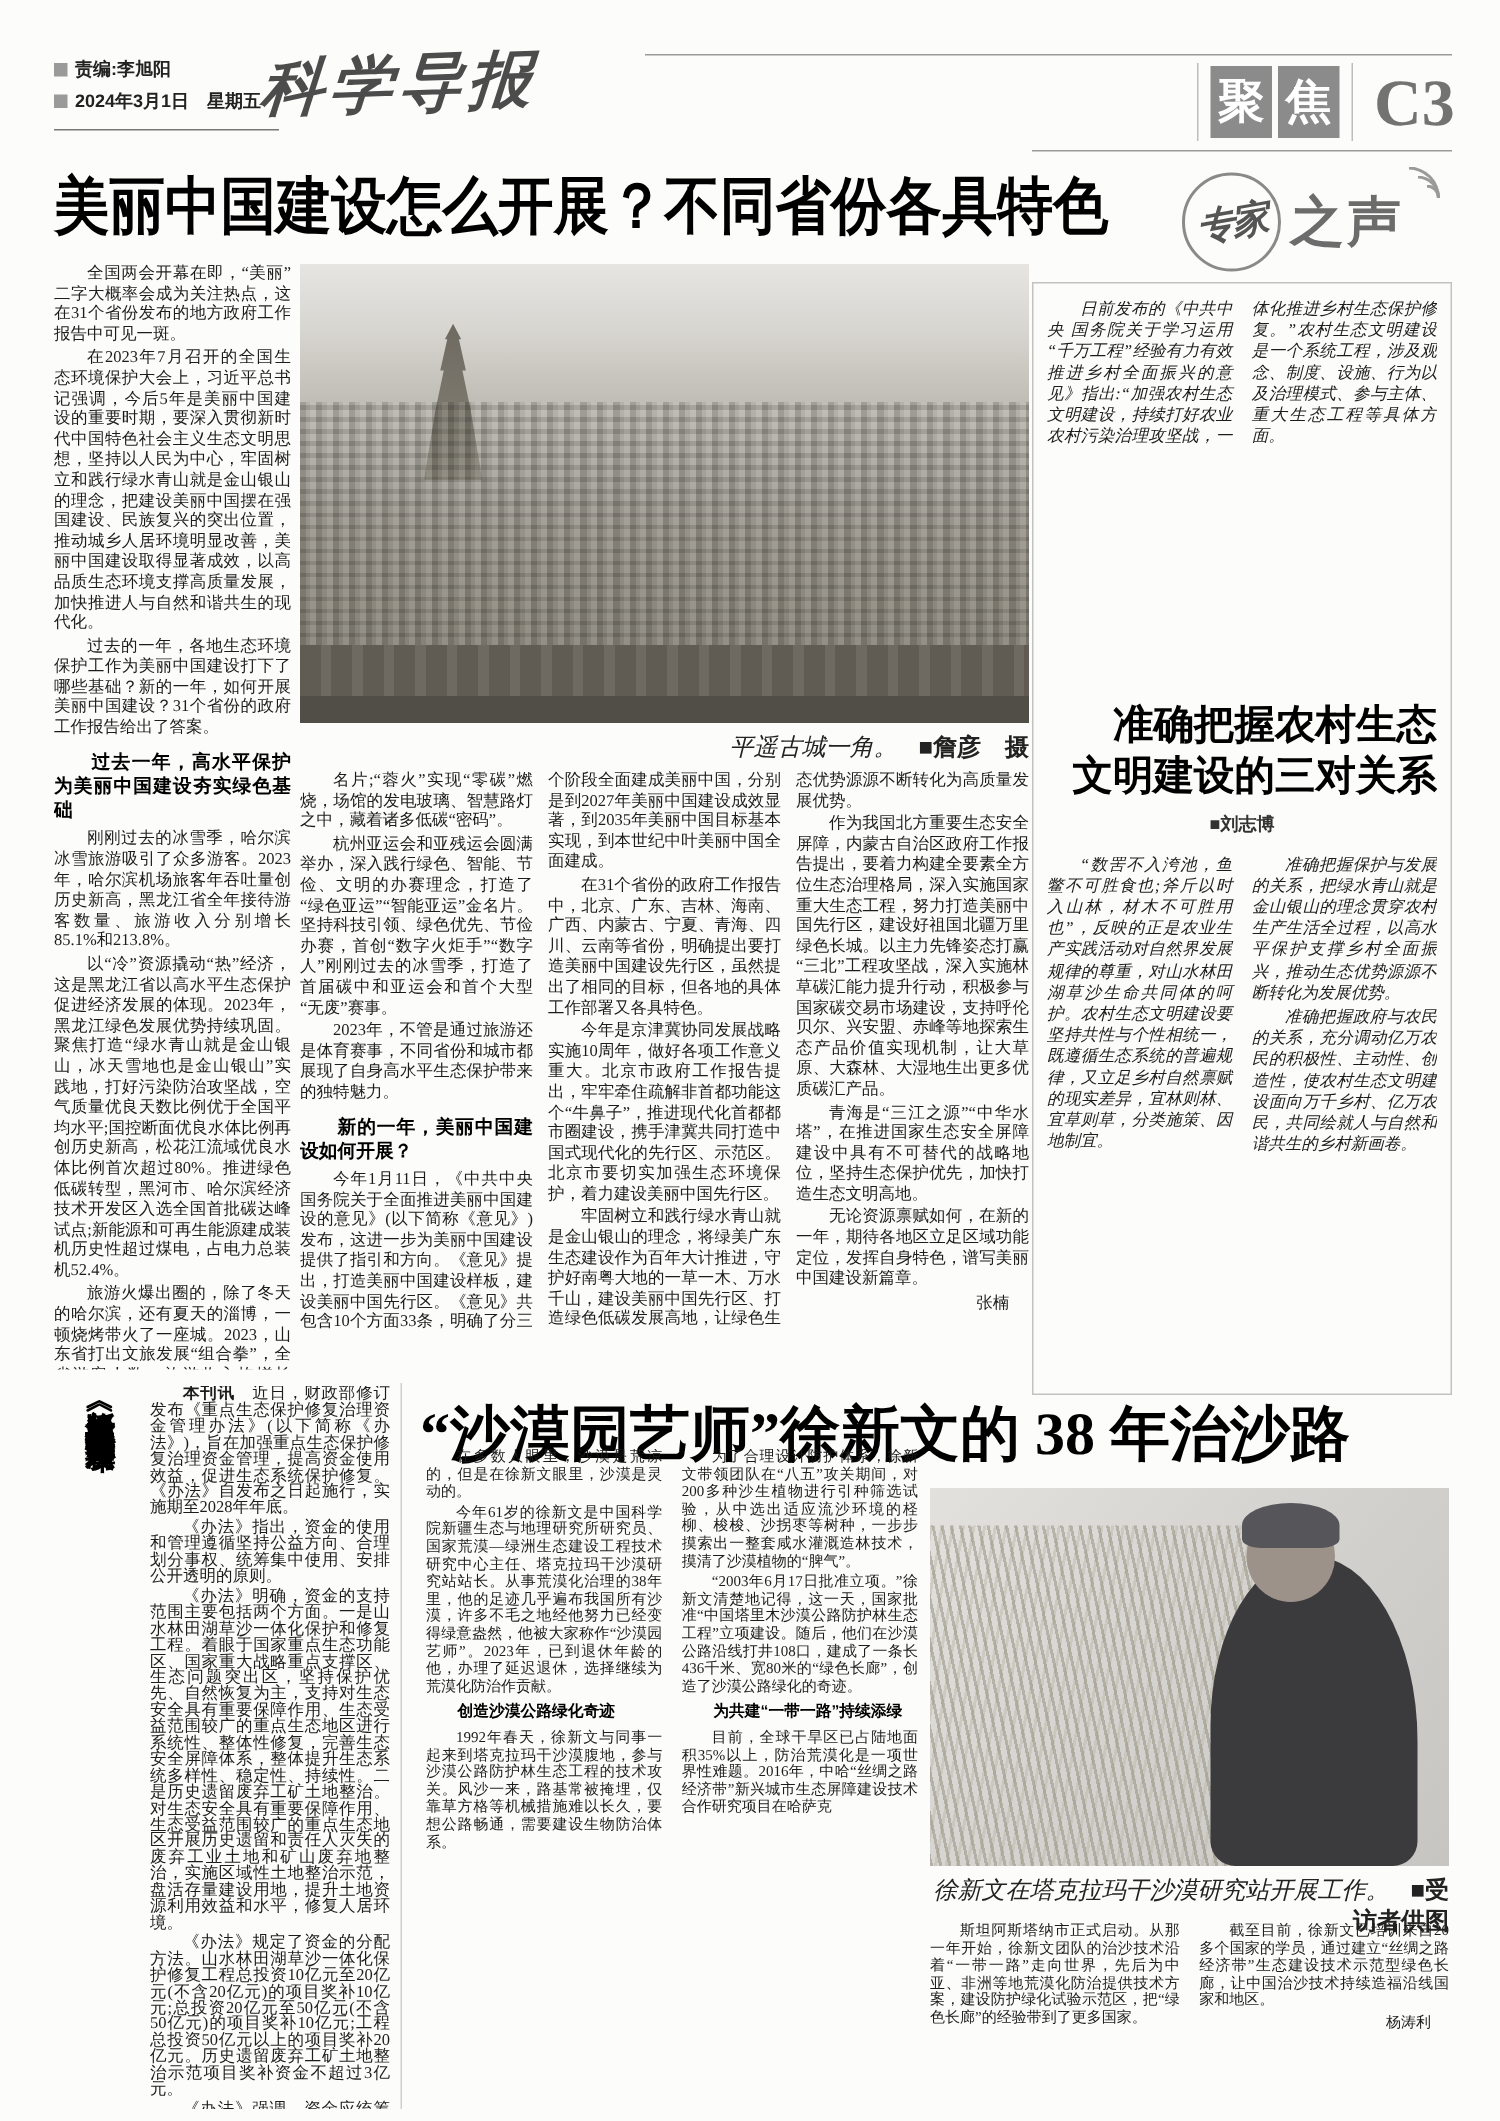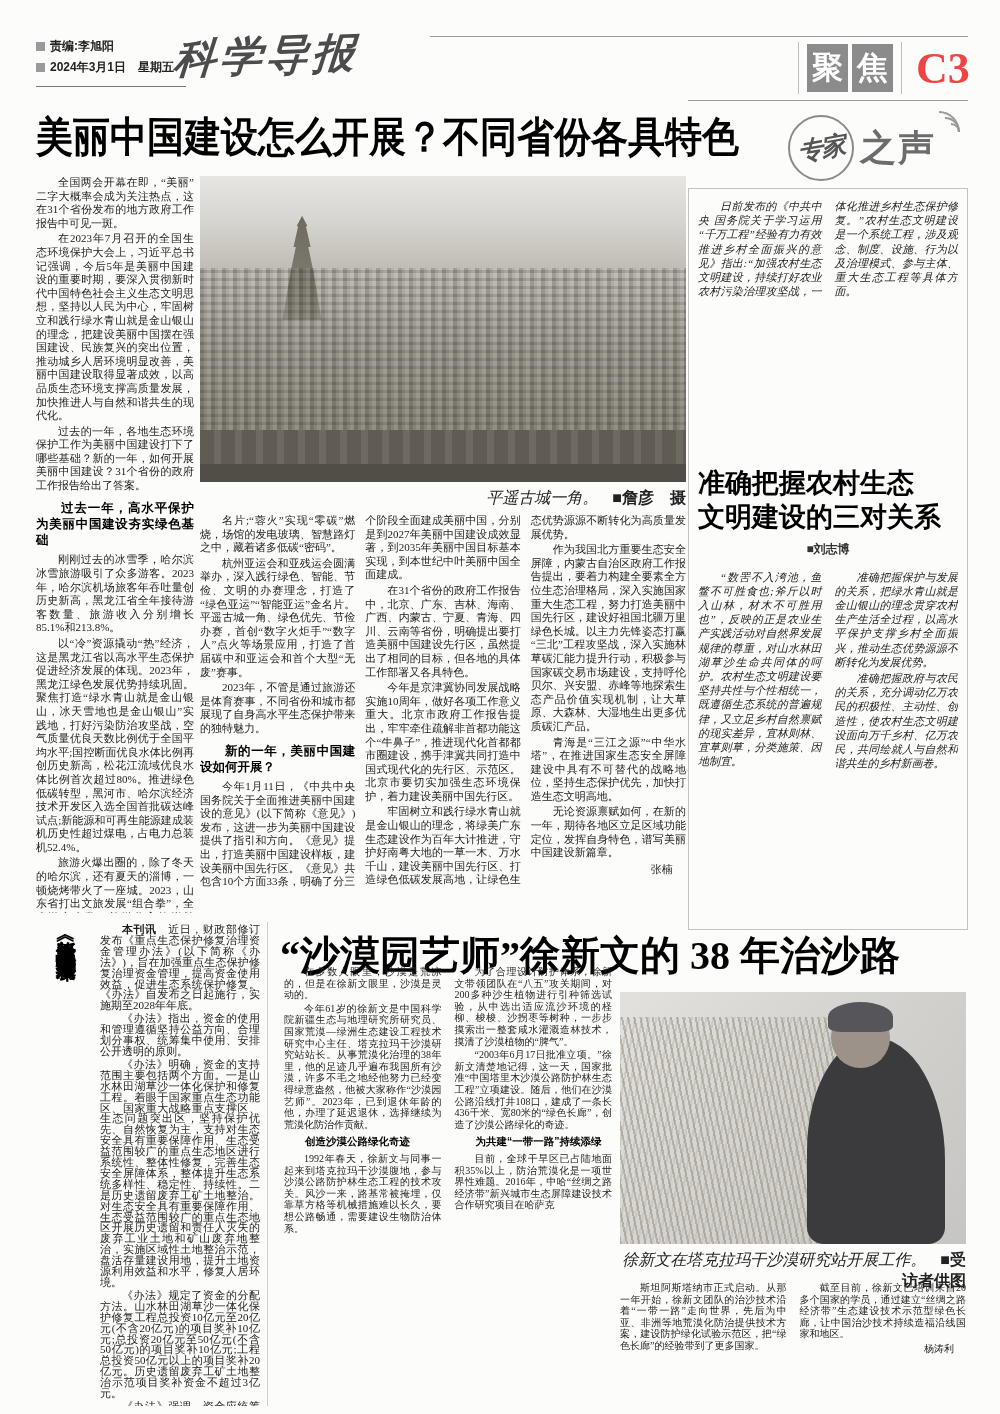--- a/index.html
+++ b/index.html
@@ -10,21 +10,21 @@
             font-size:12px;font-weight:bold;color:#222;border-bottom:1px solid #777;padding-bottom:6px;}
   .hdr-left .row{display:flex;align-items:center;margin-bottom:4px;}
   .sq{display:inline-block;width:9px;height:9px;background:#9a9a9a;margin-right:5px;flex:0 0 auto;}
   .masthead{position:absolute;left:174px;top:28px;font-family:"DejaVu Serif",serif;font-style:italic;
             font-weight:bold;font-size:42px;color:#4c4c4c;letter-spacing:4px;transform:skewX(-6deg) rotate(-2deg);}
   .top-rule{position:absolute;left:430px;top:36px;width:538px;height:1px;background:#9a9a9a;}
   .hdr-right{position:absolute;left:792px;top:42px;display:flex;align-items:center;}
   .vline{width:1px;height:52px;background:#bdbdbd;margin:0 6px;}
   .sec-box{width:41px;height:48px;background:#8b8b8b;color:#fff;font-family:"Liberation Sans",sans-serif;
            font-weight:900;font-size:31px;display:flex;align-items:center;justify-content:center;margin:0 2px;}
-  .page-no{font-family:"Liberation Serif",serif;font-weight:bold;font-size:44px;color:#ef4444;margin-left:8px;}
+  .page-no{font-family:"Liberation Serif",serif;font-weight:bold;font-size:44px;color:#737373;margin-left:8px;}
   .hdr-right-rule{position:absolute;left:688px;top:100px;width:280px;height:1px;background:#9a9a9a;}
   
   .headline{position:absolute;left:36px;top:110px;width:660px;font-family:"Liberation Sans",sans-serif;
             font-weight:900;font-size:37px;letter-spacing:0px;transform:scaleY(1.12);transform-origin:top left;
             color:#000;white-space:nowrap;}
   .body-txt{font-size:11px;line-height:13.6px;text-align:justify;overflow:hidden;}
   .col1{position:absolute;left:36px;top:176px;width:158px;height:737px;}
   .photo1{position:absolute;left:200px;top:176px;width:486px;height:306px;
           background:linear-gradient(180deg,#e6e5e2 0%,#d8d6d1 14%,#c6c3bc 26%,#aeaba3 42%,#9a968d 58%,#8b877d 78%,#7d7970 100%);
           overflow:hidden;}
@@ -55,21 +55,21 @@
   .sig{position:relative;width:22px;height:22px;margin-left:2px;align-self:flex-start;}
   .sig i{position:absolute;right:0;bottom:0;border:solid #9a9a9a;border-width:2px 2px 0 0;border-radius:0 100% 0 0;display:block;}
   .sig i:nth-child(1){width:7px;height:7px;}
   .sig i:nth-child(2){width:13px;height:13px;}
   .sig i:nth-child(3){width:19px;height:19px;}
   .exp-flow{column-count:2;column-gap:13px;font-size:11px;line-height:14.2px;text-align:justify;
             font-style:italic;overflow:hidden;}
   .exp-flow1{height:252px;}
   .exp-flow2{height:336px;}
   .exp-title{font-family:"Liberation Sans",sans-serif;font-weight:900;font-size:27px;line-height:1.25;
-             text-align:left;color:#000;margin:16px 0 6px;}
+             text-align:right;color:#000;margin:16px 0 6px;}
   .exp-author{text-align:center;font-family:"Liberation Sans",sans-serif;font-size:12px;font-weight:bold;
               color:#333;margin-bottom:12px;}
   
   .bot-divider{position:absolute;left:267px;top:922px;width:1px;height:484px;background:#cfcfcd;}
   
   .v-title{position:absolute;left:38px;top:924px;height:482px;width:58px;writing-mode:vertical-rl;
            text-orientation:upright;font-family:"Liberation Sans",sans-serif;font-weight:900;font-size:20px;
            letter-spacing:1px;color:#000;display:flex;align-items:center;}
   .fund-body{position:absolute;left:100px;top:924px;width:160px;height:482px;font-size:11px;line-height:10.9px;
              text-align:justify;overflow:hidden;}
@@ -134,21 +134,21 @@
     <div class="p1-town"></div>
     <div class="p1-wall"></div>
     <div class="p1-fg"></div>
   </div>
   <div class="caption cap1">
     <span>平遥古城一角。</span>
     <span class="cap-credit">■詹彦　摄</span>
   </div>
   <div class="flow3 body-txt">
       <div class="para">名片;“蓉火”实现“零碳”燃烧，场馆的发电玻璃、智慧路灯之中，藏着诸多低碳“密码”。</div>
-      <div class="para">杭州亚运会和亚残运会圆满举办，深入践行绿色、智能、节俭、文明的办赛理念，打造了“绿色亚运”“智能亚运”金名片。平遥古城一角、绿色优先、节俭办赛，首创“数字火炬手”“数字人”点火等场景应用，打造了首届碳中和亚运会和首个大型“无废”赛事。</div>
+      <div class="para">杭州亚运会和亚残运会圆满举办，深入践行绿色、智能、节俭、文明的办赛理念，打造了“绿色亚运”“智能亚运”金名片。坚持科技引领、绿色优先、节俭办赛，首创“数字火炬手”“数字人”刚刚过去的冰雪季，打造了首届碳中和亚运会和首个大型“无废”赛事。</div>
       <div class="para">2023年，不管是通过旅游还是体育赛事，不同省份和城市都展现了自身高水平生态保护带来的独特魅力。</div>
       <div class="subh">新的一年，美丽中国建设如何开展？</div>
       <div class="para">今年1月11日，《中共中央国务院关于全面推进美丽中国建设的意见》(以下简称《意见》)发布，这进一步为美丽中国建设提供了指引和方向。《意见》提出，打造美丽中国建设样板，建设美丽中国先行区。《意见》共包含10个方面33条，明确了分三个阶段全面建成美丽中国，分别是到2027年美丽中国建设成效显著，到2035年美丽中国目标基本实现，到本世纪中叶美丽中国全面建成。</div>
       <div class="para">在31个省份的政府工作报告中，北京、广东、吉林、海南、广西、内蒙古、宁夏、青海、四川、云南等省份，明确提出要打造美丽中国建设先行区，虽然提出了相同的目标，但各地的具体工作部署又各具特色。</div>
       <div class="para">今年是京津冀协同发展战略实施10周年，做好各项工作意义重大。北京市政府工作报告提出，牢牢牵住疏解非首都功能这个“牛鼻子”，推进现代化首都都市圈建设，携手津冀共同打造中国式现代化的先行区、示范区。北京市要切实加强生态环境保护，着力建设美丽中国先行区。</div>
       <div class="para">牢固树立和践行绿水青山就是金山银山的理念，将绿美广东生态建设作为百年大计推进，守护好南粤大地的一草一木、万水千山，建设美丽中国先行区、打造绿色低碳发展高地，让绿色生态优势源源不断转化为高质量发展优势。</div>
       <div class="para">作为我国北方重要生态安全屏障，内蒙古自治区政府工作报告提出，要着力构建全要素全方位生态治理格局，深入实施国家重大生态工程，努力打造美丽中国先行区，建设好祖国北疆万里绿色长城。以主力先锋姿态打赢“三北”工程攻坚战，深入实施林草碳汇能力提升行动，积极参与国家碳交易市场建设，支持呼伦贝尔、兴安盟、赤峰等地探索生态产品价值实现机制，让大草原、大森林、大湿地生出更多优质碳汇产品。</div>
       <div class="para">青海是“三江之源”“中华水塔”，在推进国家生态安全屏障建设中具有不可替代的战略地位，坚持生态保护优先，加快打造生态文明高地。</div>
       <div class="para">无论资源禀赋如何，在新的一年，期待各地区立足区域功能定位，发挥自身特色，谱写美丽中国建设新篇章。</div>
       <div class="sign">张楠</div>

